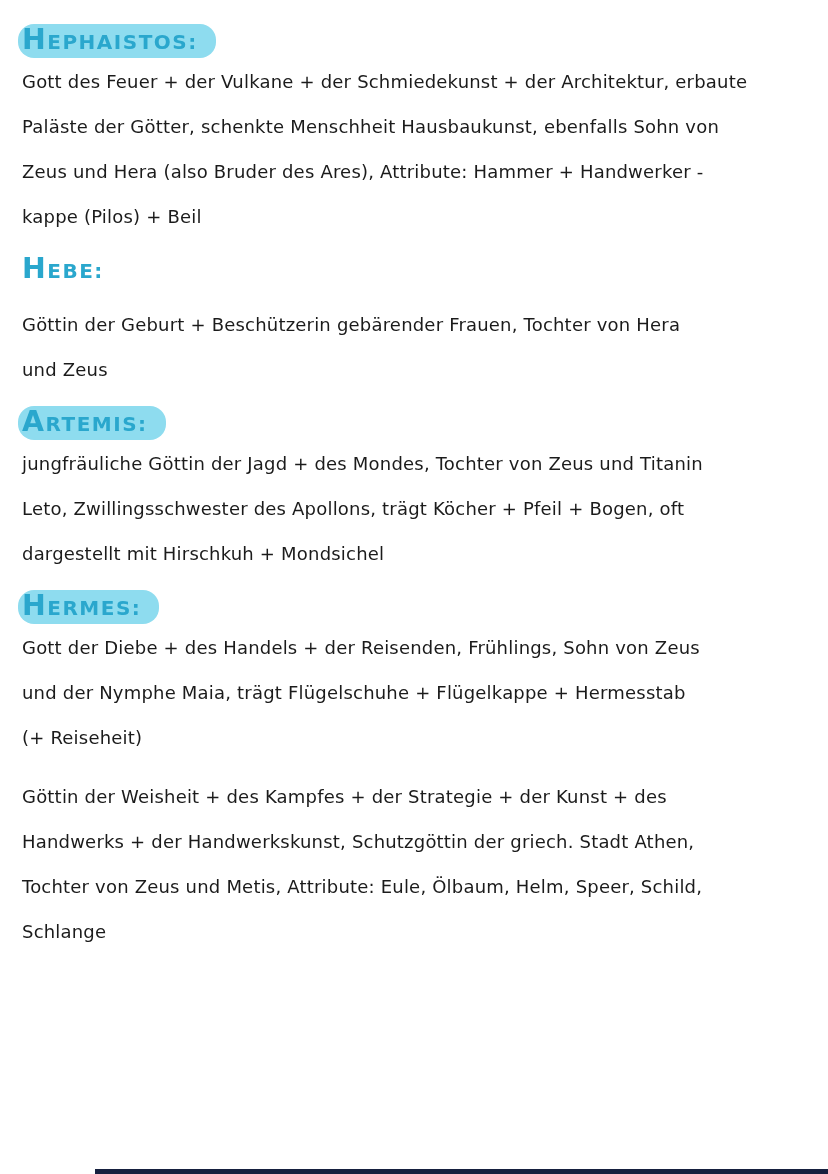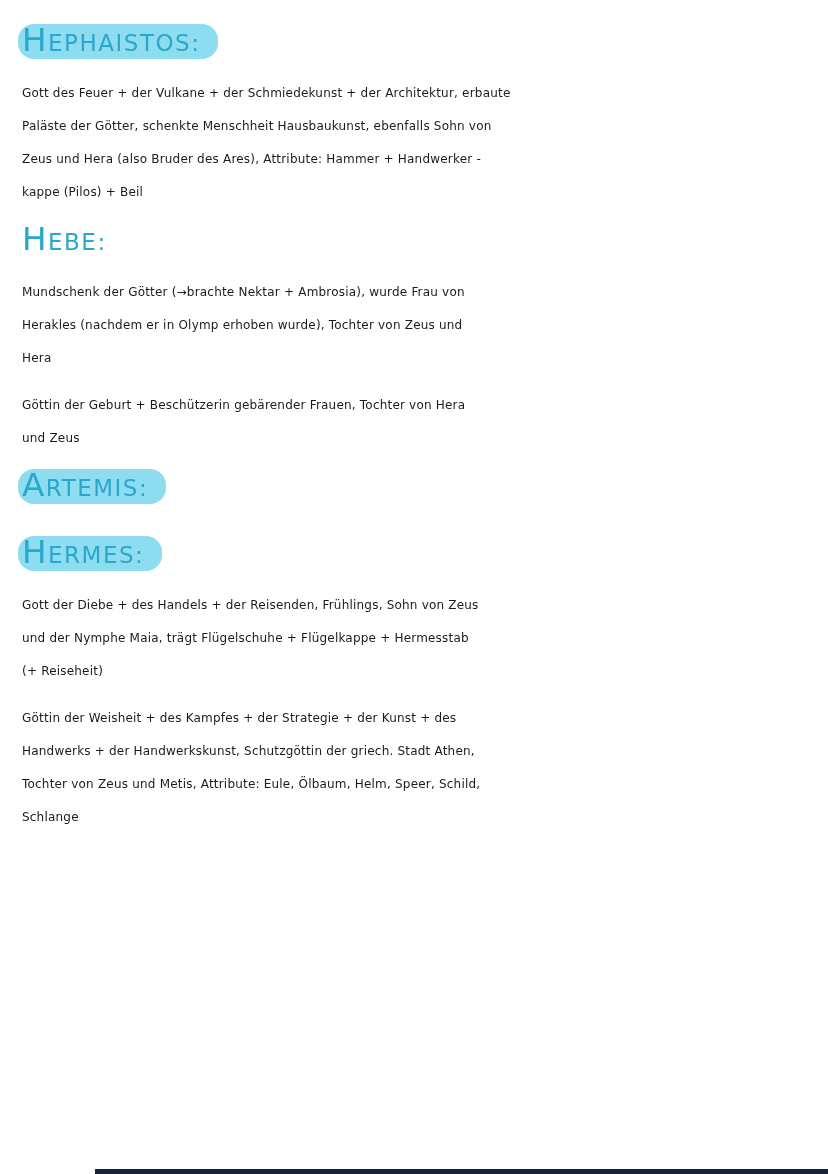--- a/index.html
+++ b/index.html
@@ -11,36 +11,36 @@
     background: var(--page-bg, #ffffff);
     overflow: hidden;
     font-family: "DejaVu Sans", sans-serif;
     box-sizing: border-box;
     padding: 24px 28px 0 22px;
   }
   .section { margin-bottom: 14px; }
   .title {
     display: inline-block;
     color: var(--accent, #2aa7cd);
-    font-size: 23px;
+    font-size: 20px;
     line-height: 30px;
-    font-weight: normal;
+    font-weight: bold;
     text-transform: uppercase;
     letter-spacing: 1.5px;
     padding: 1px 8px 1px 4px;
     margin-left: -4px;
-    margin-bottom: 18px;
+    margin-bottom: 1px;
     border-radius: 16px;
   }
   .title::first-letter { font-size: 1.42em; }
   .title.pill { background: var(--highlight, #8edcef); padding-right: 18px; }
   .body {
     color: var(--ink, #1b1b1b);
-    font-size: 12px;
-    line-height: 33px;
+    font-size: 18px;
+    line-height: 45px;
     white-space: pre-line;
     letter-spacing: 0.2px;
   }
   .page-edge-bar {
     position: absolute;
     bottom: 0;
     left: 95px;
     right: 0;
     height: 5px;
     background: var(--edge, #16203f);
@@ -54,32 +54,32 @@
   <div class="section">
     <div class="title pill">Hephaistos:</div>
     <div class="body">Gott des Feuer + der Vulkane + der Schmiedekunst + der Architektur, erbaute
 Paläste der Götter, schenkte Menschheit Hausbaukunst, ebenfalls Sohn von
 Zeus und Hera (also Bruder des Ares), Attribute: Hammer + Handwerker -
 kappe (Pilos) + Beil</div>
   </div>
 
   <div class="section">
     <div class="title">Hebe:</div>
-    <div class="body">Mundschenk der Götter (→brachte Nektar + Ambrosia), wurde Frau von
-Herakles (nachdem er in Olymp erhoben wurde), Tochter von Zeus und
-Hera</div>
   </div>
 
   <div class="section">
     <div class="body">Göttin der Geburt + Beschützerin gebärender Frauen, Tochter von Hera
 und Zeus</div>
   </div>
 
   <div class="section">
     <div class="title pill">Artemis:</div>
+    <div class="body">jungfräuliche Göttin der Jagd + des Mondes, Tochter von Zeus und Titanin
+Leto, Zwillingsschwester des Apollons, trägt Köcher + Pfeil + Bogen, oft
+dargestellt mit Hirschkuh + Mondsichel</div>
   </div>
 
   <div class="section">
   </div>
 
   <div class="section">
     <div class="title pill">Hermes:</div>
     <div class="body">Gott der Diebe + des Handels + der Reisenden, Frühlings, Sohn von Zeus
 und der Nymphe Maia, trägt Flügelschuhe + Flügelkappe + Hermesstab
 (+ Reiseheit)</div>

